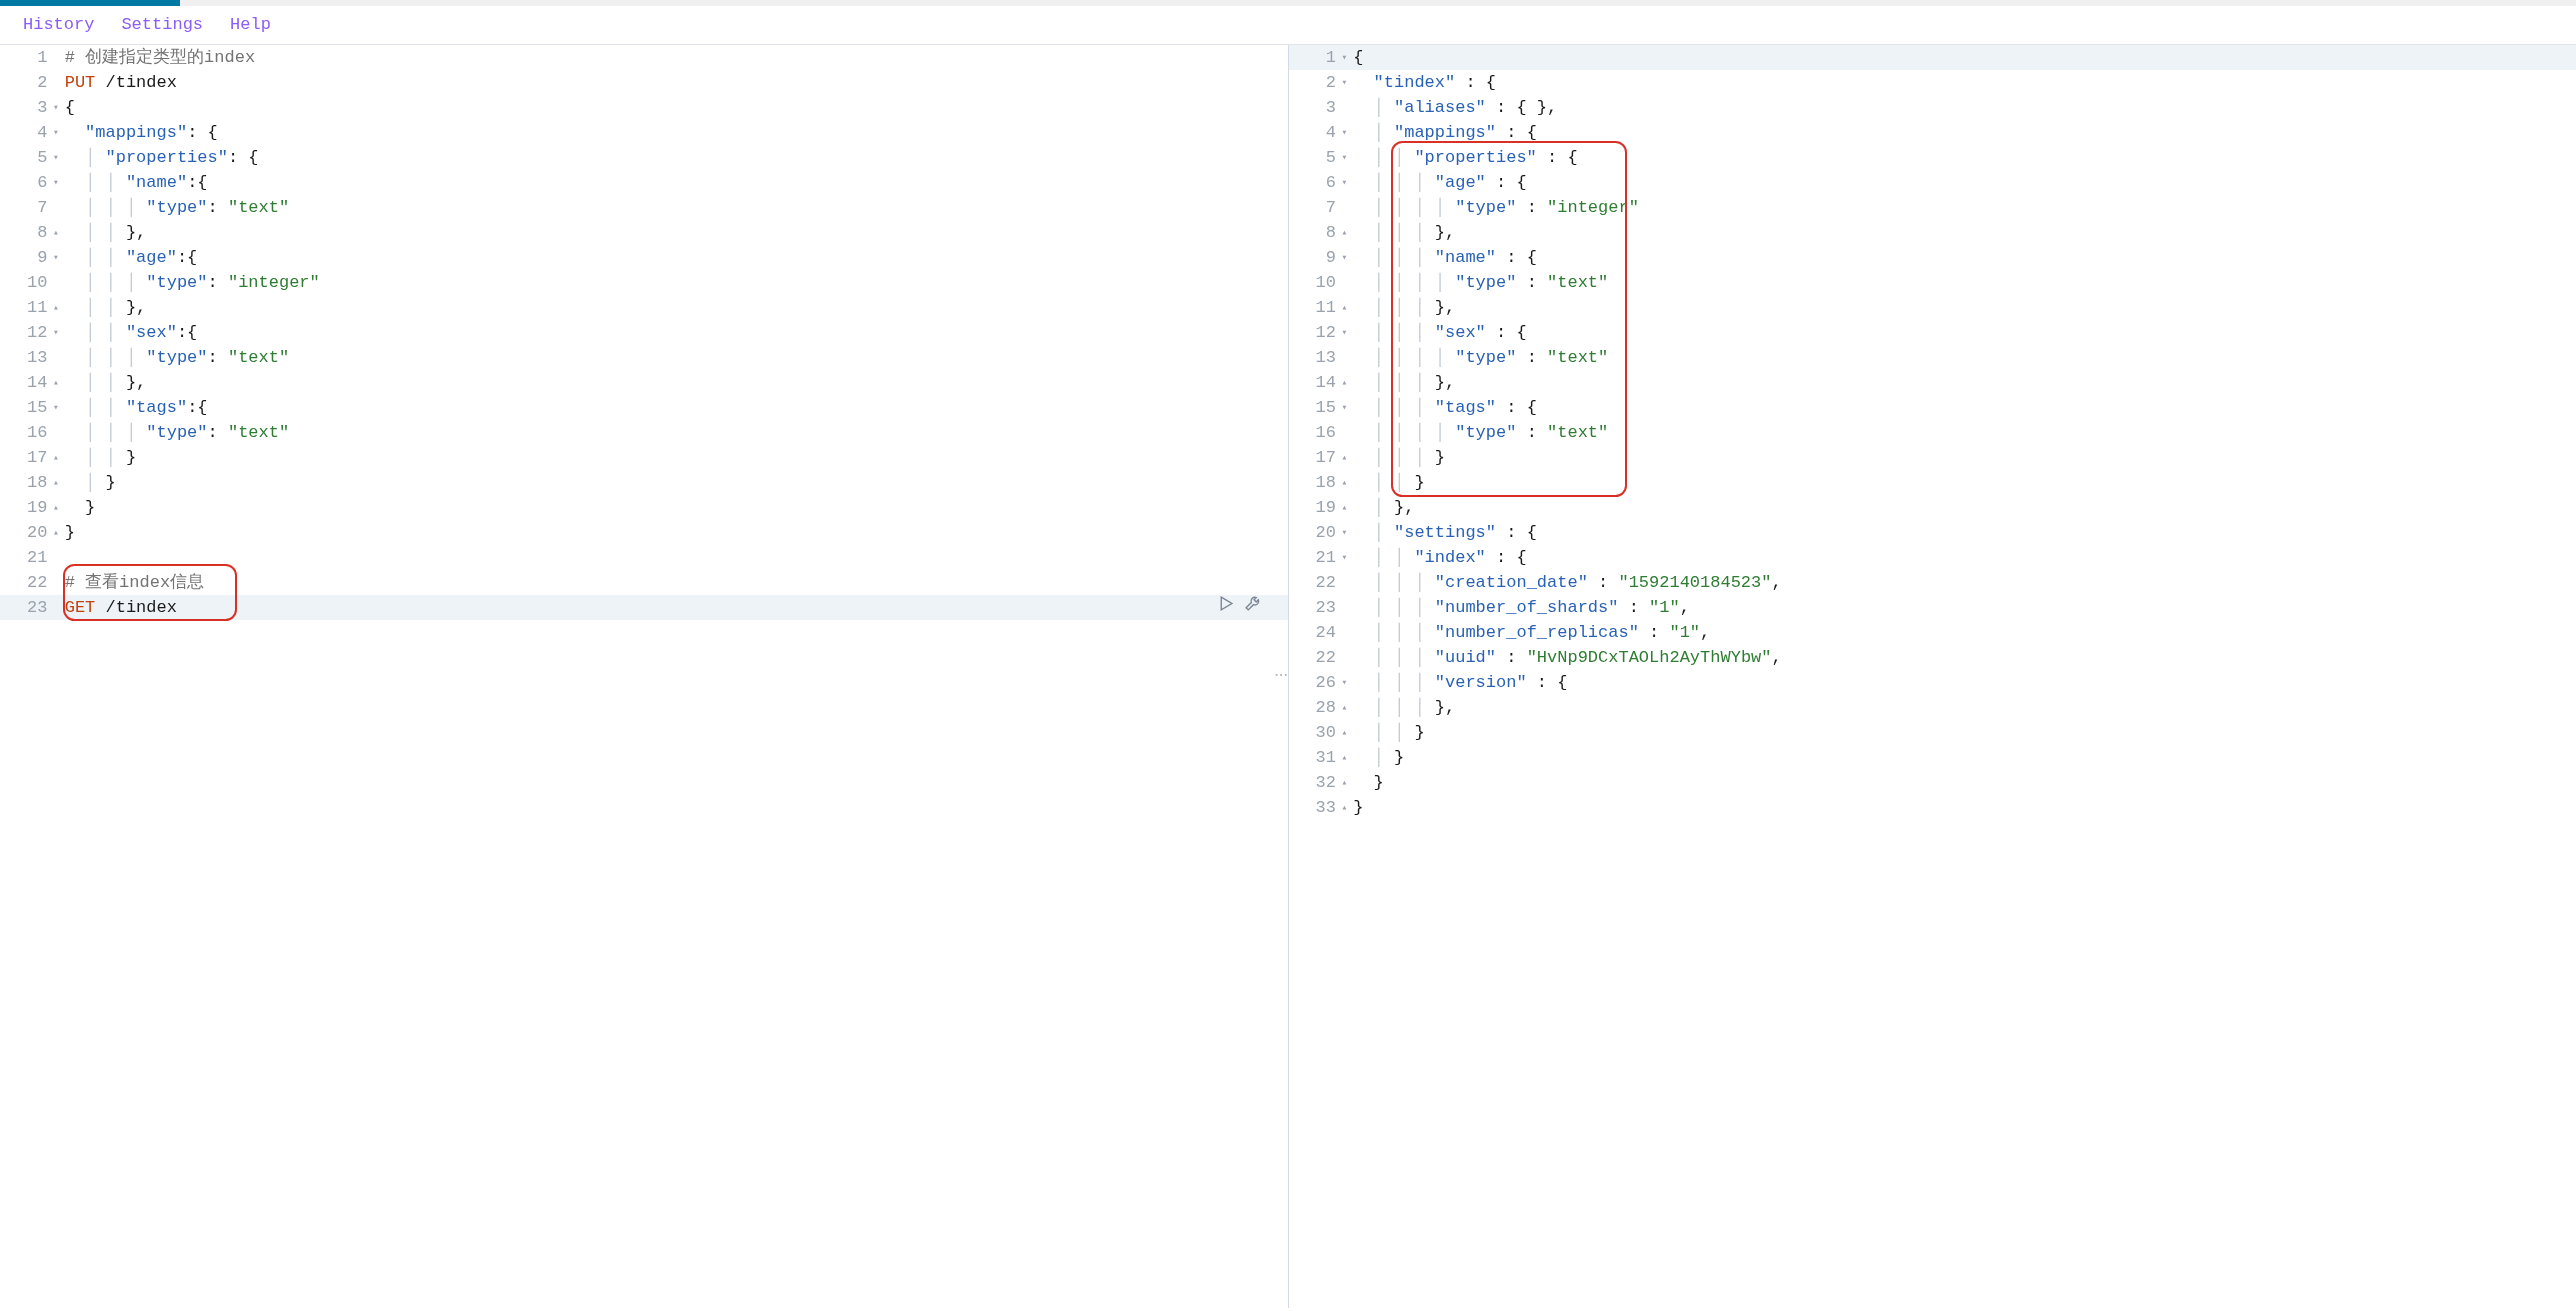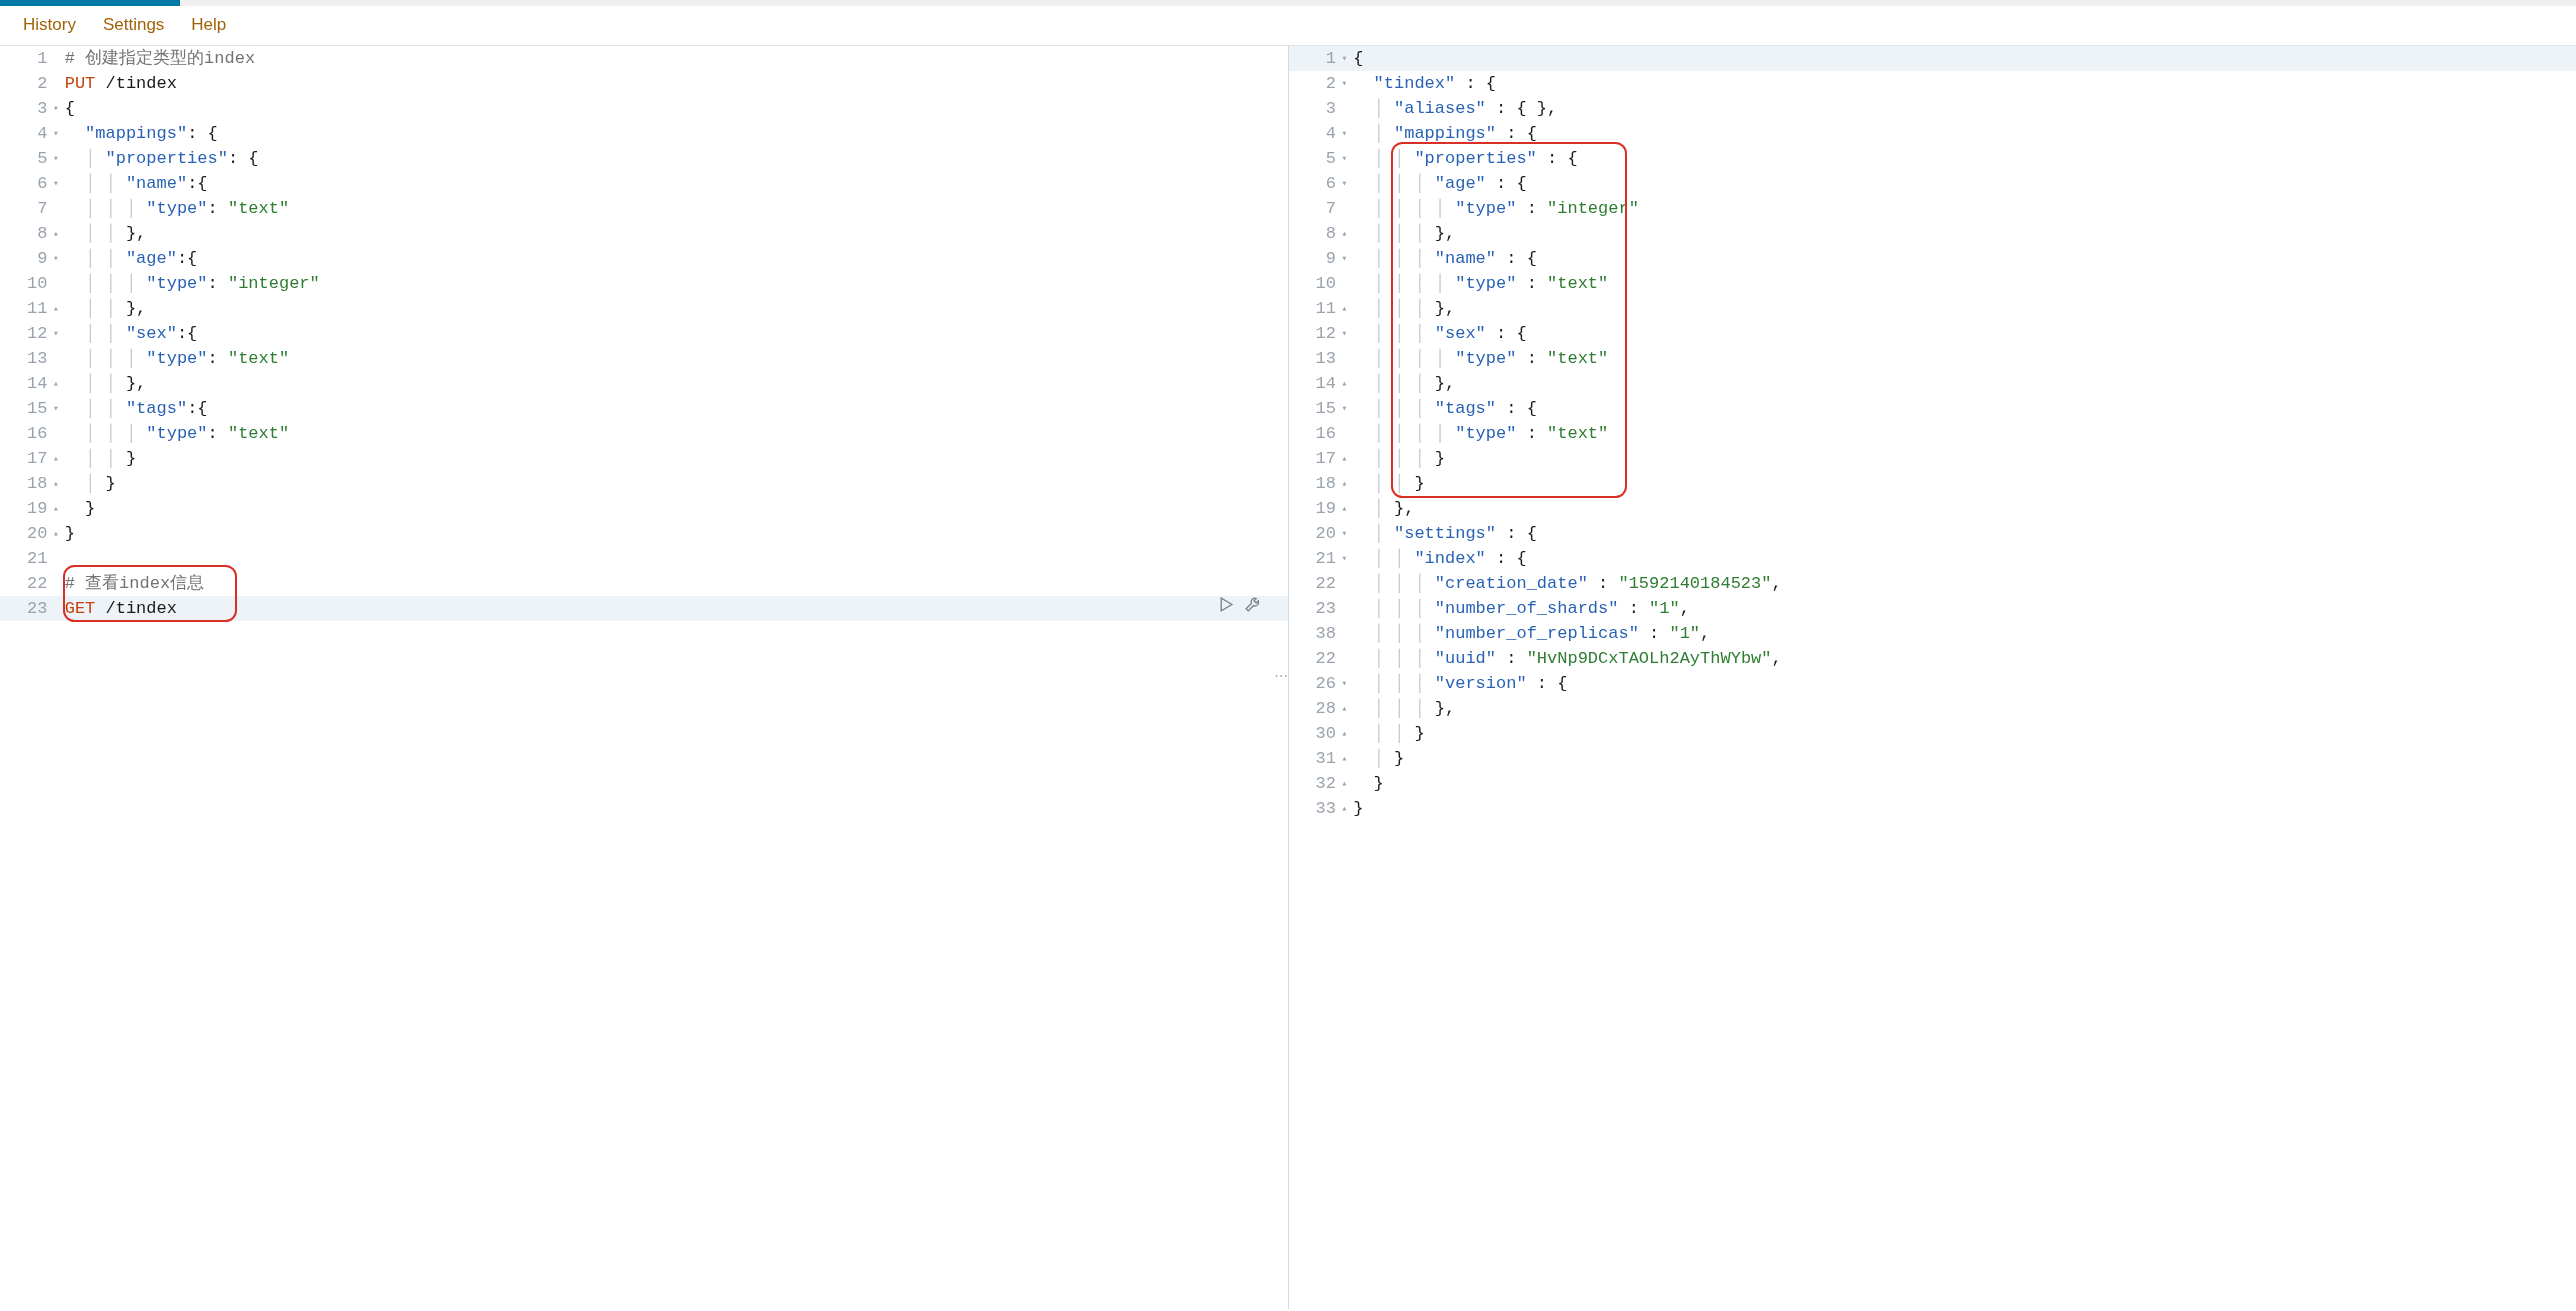--- a/index.html
+++ b/index.html
@@ -21,21 +21,22 @@
     height: 100%;
     background: #0079a5;
   }
   .menu-bar {
     display: flex;
     align-items: flex-start;
     gap: 27px;
     padding: 9.6px 23px;
     border-bottom: 1px solid #e0e3e8;
     font-size: 17px;
-    color: #a16207;
+    color: #8b5cf6;
+    font-family: Liberation Mono, monospace;
   }
   .menu-item { cursor: pointer; }
   .editor-area {
     display: flex;
     width: 100%;
     height: calc(100vh - 48px);
   }
   .pane {
     flex: 1;
     overflow: auto;
@@ -173,21 +174,21 @@
         <div class="line"><div class="gutter">14<span class="fold">▴</span></div><div class="content"><span class="tok-guide">  │ │ │ </span><span class="tok-punc">},</span></div></div>
         <div class="line"><div class="gutter">15<span class="fold">▾</span></div><div class="content"><span class="tok-guide">  │ │ │ </span><span class="tok-key">"tags"</span><span class="tok-punc"> : {</span></div></div>
         <div class="line"><div class="gutter">16</div><div class="content"><span class="tok-guide">  │ │ │ │ </span><span class="tok-key">"type"</span><span class="tok-punc"> : </span><span class="tok-string">"text"</span></div></div>
         <div class="line"><div class="gutter">17<span class="fold">▴</span></div><div class="content"><span class="tok-guide">  │ │ │ </span><span class="tok-punc">}</span></div></div>
         <div class="line"><div class="gutter">18<span class="fold">▴</span></div><div class="content"><span class="tok-guide">  │ │ </span><span class="tok-punc">}</span></div></div>
         <div class="line"><div class="gutter">19<span class="fold">▴</span></div><div class="content"><span class="tok-guide">  │ </span><span class="tok-punc">},</span></div></div>
         <div class="line"><div class="gutter">20<span class="fold">▾</span></div><div class="content"><span class="tok-guide">  │ </span><span class="tok-key">"settings"</span><span class="tok-punc"> : {</span></div></div>
         <div class="line"><div class="gutter">21<span class="fold">▾</span></div><div class="content"><span class="tok-guide">  │ │ </span><span class="tok-key">"index"</span><span class="tok-punc"> : {</span></div></div>
         <div class="line"><div class="gutter">22</div><div class="content"><span class="tok-guide">  │ │ │ </span><span class="tok-key">"creation_date"</span><span class="tok-punc"> : </span><span class="tok-string">"1592140184523"</span><span class="tok-punc">,</span></div></div>
         <div class="line"><div class="gutter">23</div><div class="content"><span class="tok-guide">  │ │ │ </span><span class="tok-key">"number_of_shards"</span><span class="tok-punc"> : </span><span class="tok-string">"1"</span><span class="tok-punc">,</span></div></div>
-        <div class="line"><div class="gutter">38</div><div class="content"><span class="tok-guide">  │ │ │ </span><span class="tok-key">"number_of_replicas"</span><span class="tok-punc"> : </span><span class="tok-string">"1"</span><span class="tok-punc">,</span></div></div>
+        <div class="line"><div class="gutter">24</div><div class="content"><span class="tok-guide">  │ │ │ </span><span class="tok-key">"number_of_replicas"</span><span class="tok-punc"> : </span><span class="tok-string">"1"</span><span class="tok-punc">,</span></div></div>
         <div class="line"><div class="gutter">22</div><div class="content"><span class="tok-guide">  │ │ │ </span><span class="tok-key">"uuid"</span><span class="tok-punc"> : </span><span class="tok-string">"HvNp9DCxTAOLh2AyThWYbw"</span><span class="tok-punc">,</span></div></div>
         <div class="line"><div class="gutter">26<span class="fold">▾</span></div><div class="content"><span class="tok-guide">  │ │ │ </span><span class="tok-key">"version"</span><span class="tok-punc"> : {</span></div></div>
         <div class="line"><div class="gutter">28<span class="fold">▴</span></div><div class="content"><span class="tok-guide">  │ │ │ </span><span class="tok-punc">},</span></div></div>
         <div class="line"><div class="gutter">30<span class="fold">▴</span></div><div class="content"><span class="tok-guide">  │ │ </span><span class="tok-punc">}</span></div></div>
         <div class="line"><div class="gutter">31<span class="fold">▴</span></div><div class="content"><span class="tok-guide">  │ </span><span class="tok-punc">}</span></div></div>
         <div class="line"><div class="gutter">32<span class="fold">▴</span></div><div class="content"><span class="tok-punc">  }</span></div></div>
         <div class="line"><div class="gutter">33<span class="fold">▴</span></div><div class="content"><span class="tok-punc">}</span></div></div>
       </div>
   <div class="annot-box" style="top: 96px; height: 356px; left: 102px; width: 236px;"></div>
     </div>

